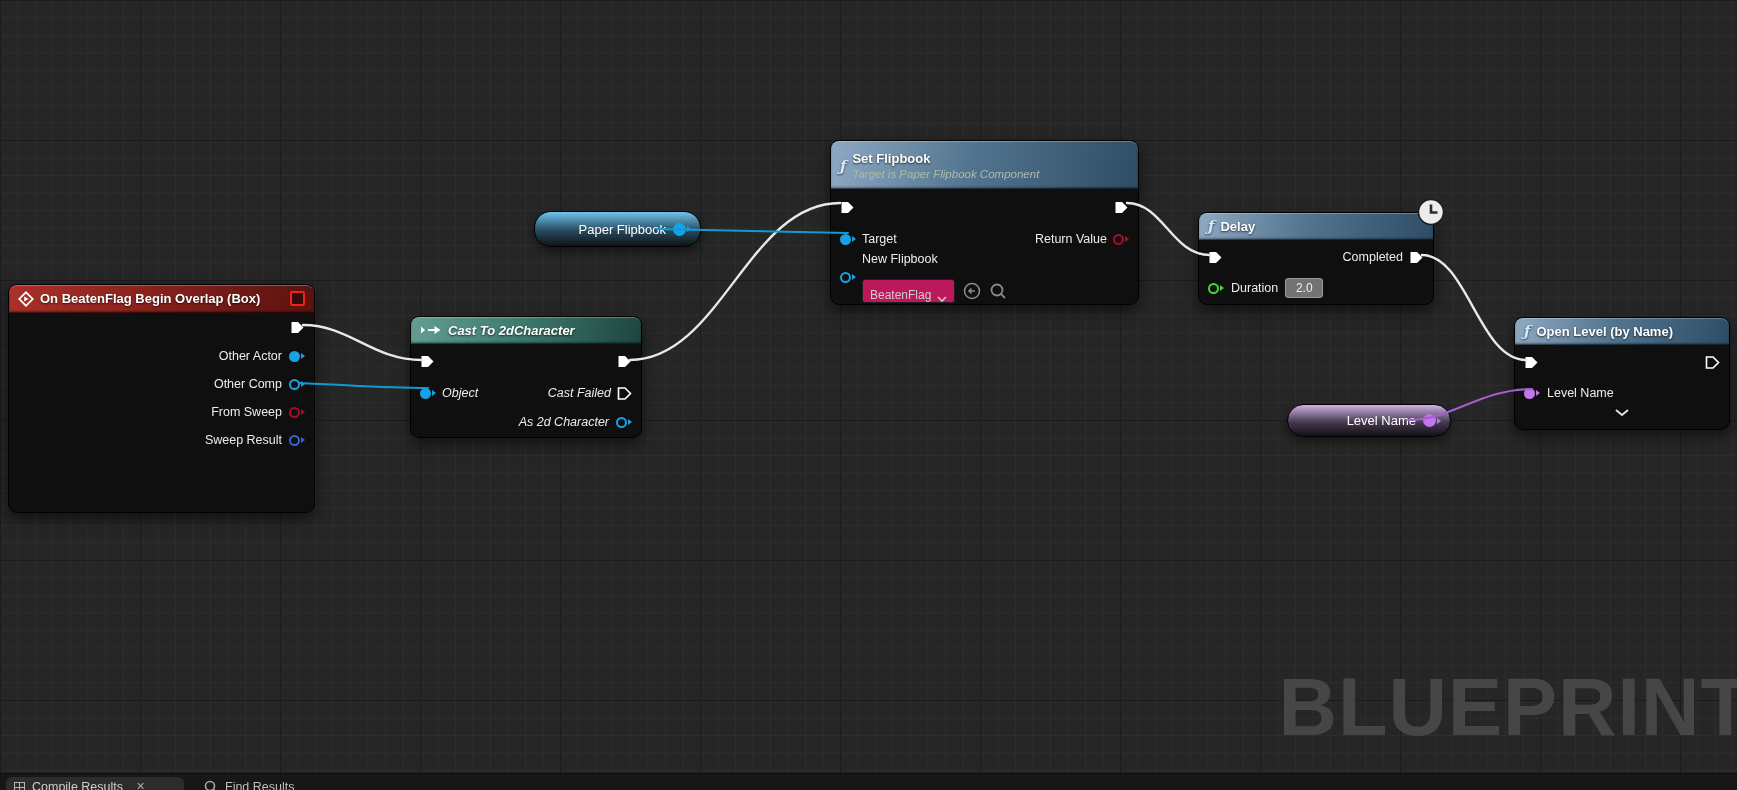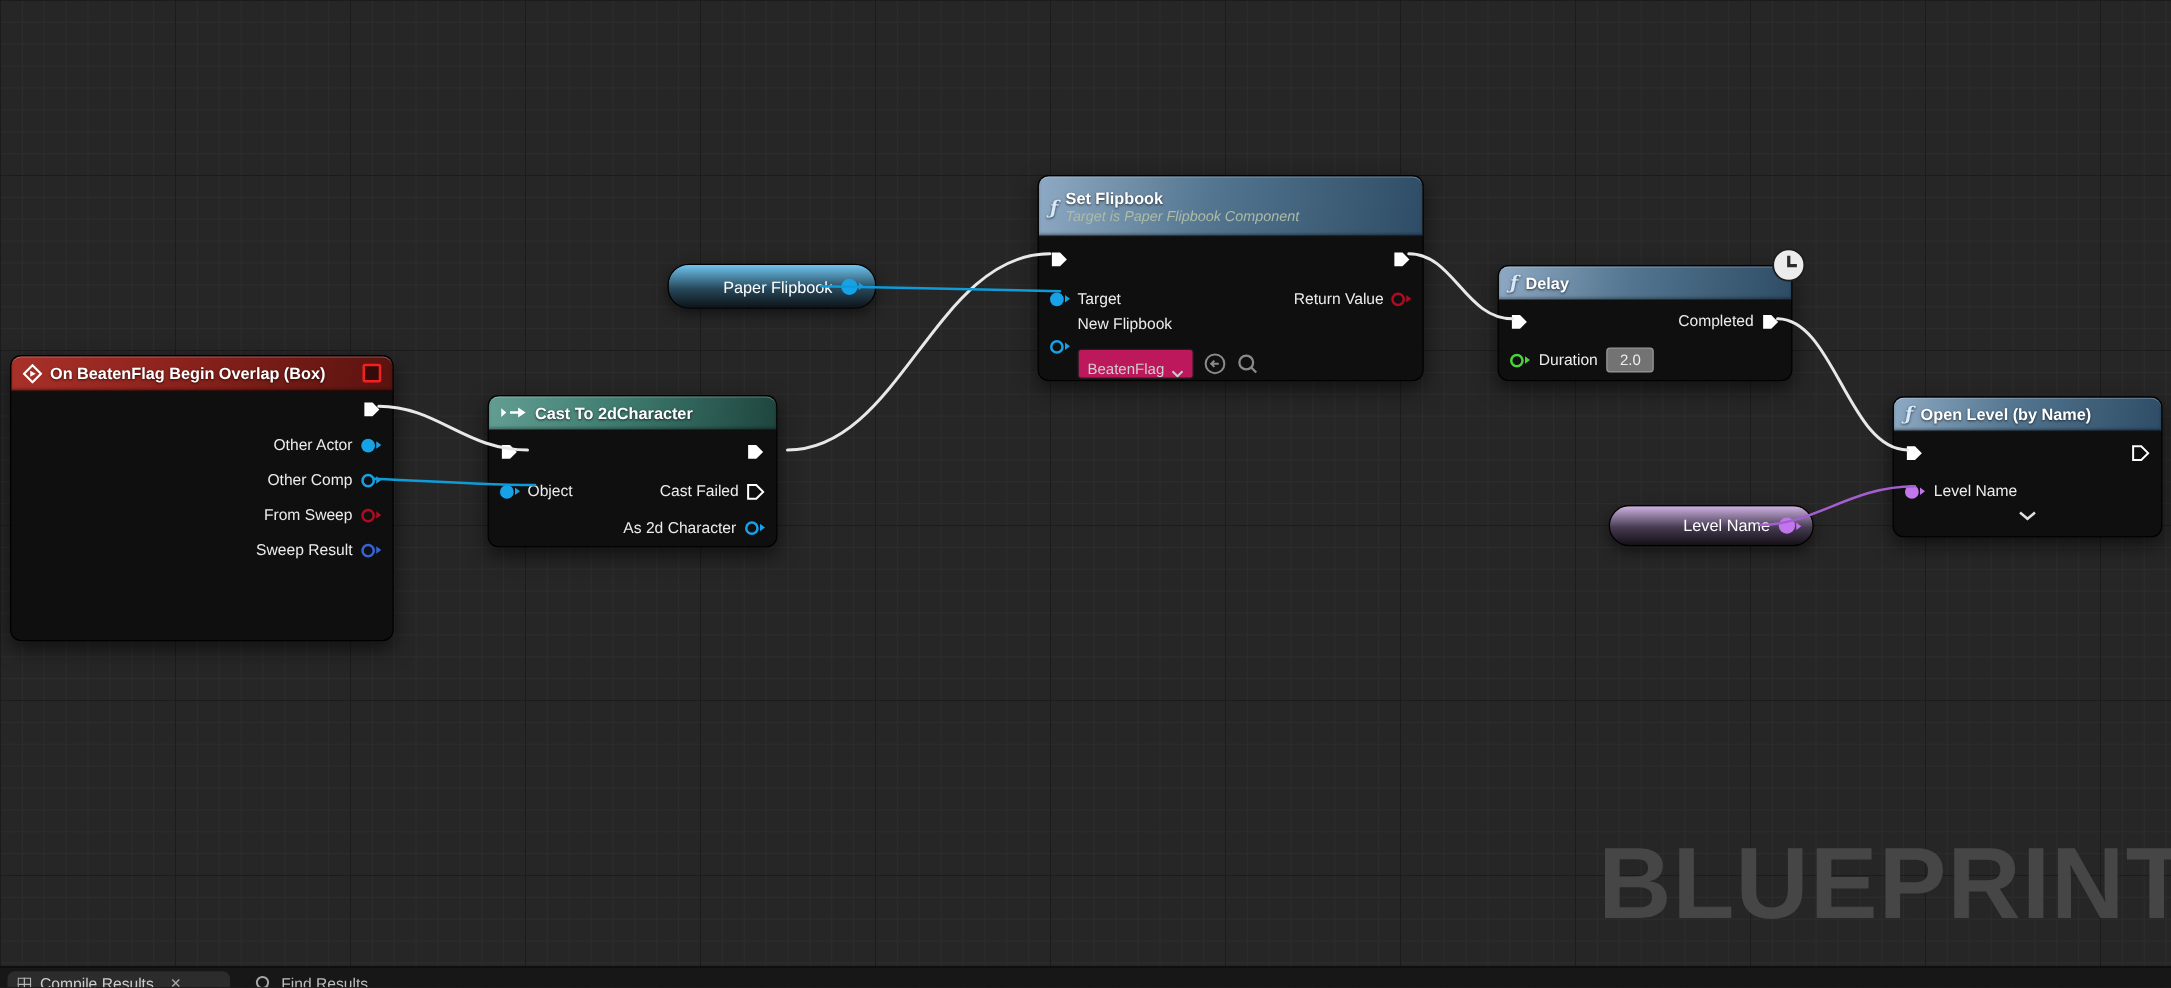--- a/index.html
+++ b/index.html
@@ -141,21 +141,21 @@
     </div>
     <div class="row right">
       <span class="lbl">Sweep Result</span>
       <span class="pin hollow c-royal" style="margin-left:7px;">
           <span class="dot"></span>
           <span class="tail"></span>
         </span>
     </div>
   </div>
 
-  <div class="node" style="left:390px;top:316px;width:230px;height:120px;">
+  <div class="node" style="left:410px;top:316px;width:230px;height:120px;font-style:italic;">
     <div class="node-header hdr-teal" style="height:26px;">
       <svg width="22" height="12">
         <path d="M1,2.5 L5,6 L1,9.5 Z" fill="#fff"></path>
         <line x1="8" y1="6" x2="16" y2="6" stroke="#fff" stroke-width="2"></line>
         <path d="M14.5,2 L20.5,6 L14.5,10 Z" fill="#fff"></path>
       </svg>
       <span>Cast To 2dCharacter</span>
     </div>
     <div class="row between" style="height:34px;">
       <svg width="15" height="15">

